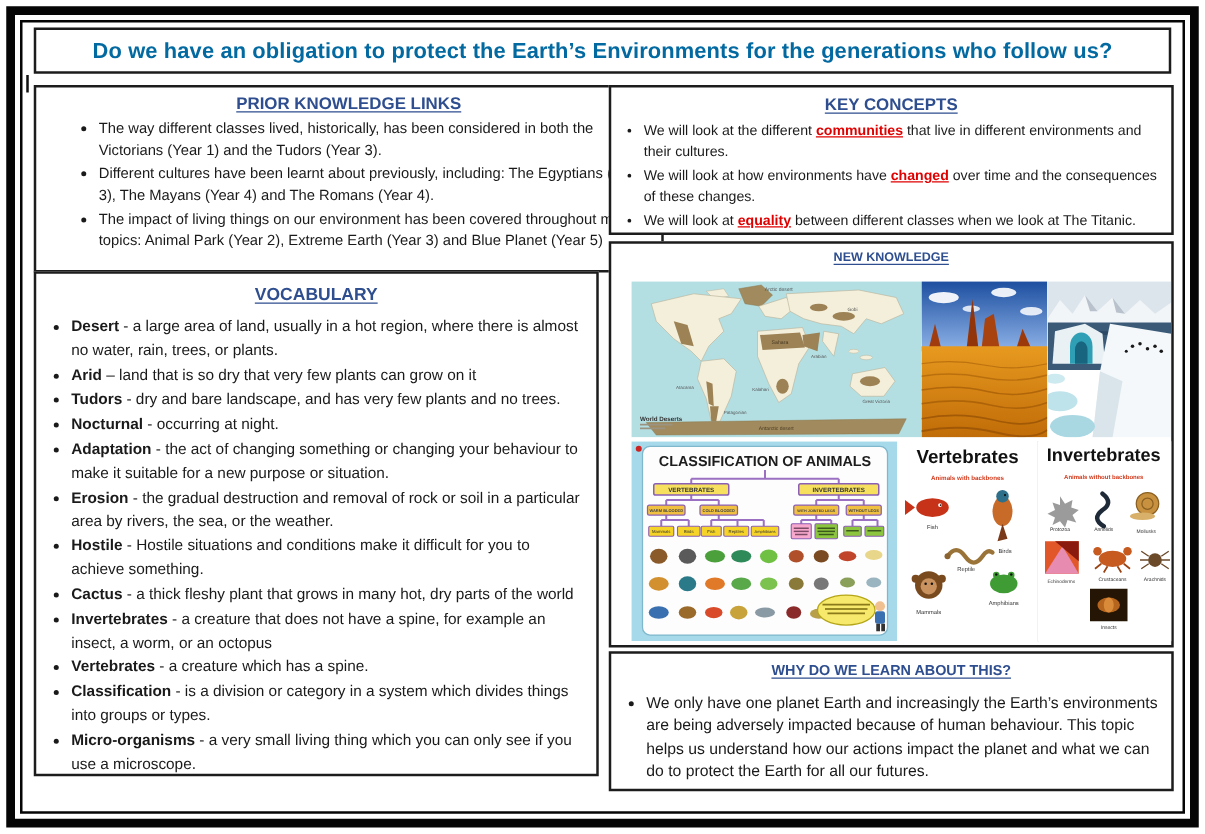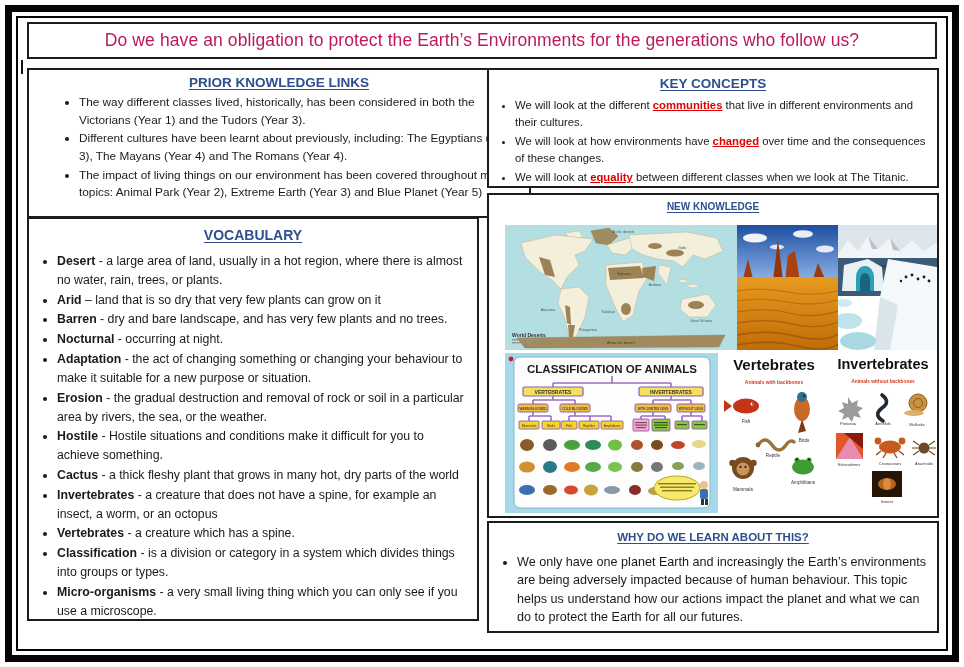--- a/index.html
+++ b/index.html
@@ -4,21 +4,21 @@
 <style>
   html,body{margin:0;padding:0;}
   body{
     width:964px;height:667px;position:relative;background:#ffffff;
     font-family:"Liberation Sans", sans-serif;color:#1a1a1a;overflow:hidden;
   }
   .frame-outer{position:absolute;left:5px;top:5px;right:5px;bottom:5px;border:7px solid #050505;}
   .frame-inner{position:absolute;left:16px;top:16px;right:16px;bottom:16px;border:2px solid #050505;}
   .box{position:absolute;background:#fff;border:2px solid #1c1c1c;box-sizing:border-box;}
   .title-box{left:27px;top:22px;width:910px;height:37px;display:flex;align-items:center;justify-content:center;}
-  .title-text{color:#be185d;font-weight:normal;font-size:17.5px;letter-spacing:.1px;}
+  .title-text{color:#0369a1;font-weight:bold;font-size:17.5px;letter-spacing:.1px;}
   .stray{position:absolute;left:21px;top:60px;width:2px;height:14px;background:#111;}
   .h-blue{color:#2e4e8f;font-weight:bold;text-decoration:underline;text-align:center;text-underline-offset:2px;}
   .box-prior{left:27px;top:68px;width:504px;height:150px;}
   .box-vocab{left:27px;top:217px;width:452px;height:404px;}
   .box-key{left:487px;top:68px;width:452px;height:120px;}
   .box-new{left:487px;top:193px;width:452px;height:325px;}
   .box-why{left:487px;top:521px;width:452px;height:112px;}
   .box-prior .h-blue{font-size:13.5px;margin-top:5px;}
   .box-vocab .h-blue{font-size:14px;margin-top:8px;}
   .box-key .h-blue{font-size:13.5px;margin-top:6px;}
@@ -63,21 +63,21 @@
     <li>Different cultures have been learnt about previously, including: The Egyptians (Year 3), The Mayans (Year 4) and The Romans (Year 4).</li>
     <li>The impact of living things on our environment has been covered throughout many topics: Animal Park (Year 2), Extreme Earth (Year 3) and Blue Planet (Year 5)</li>
   </ul>
 </div>
 
 <div class="box box-vocab">
   <div class="h-blue">VOCABULARY</div>
   <ul class="vocab-list">
     <li><b>Desert</b><span> - a large area of land, usually in a hot region, where there is almost no water, rain, trees, or plants.</span></li>
     <li><b>Arid</b><span> – land that is so dry that very few plants can grow on it</span></li>
-    <li><b>Barren</b><span> - dry and bare landscape, and has very few plants and no trees.</span></li>
+    <li><b>Tudors</b><span> - dry and bare landscape, and has very few plants and no trees.</span></li>
     <li><b>Nocturnal</b><span> - occurring at night.</span></li>
     <li><b>Adaptation</b><span> - the act of changing something or changing your behaviour to make it suitable for a new purpose or situation.</span></li>
     <li><b>Erosion</b><span> - the gradual destruction and removal of rock or soil in a particular area by rivers, the sea, or the weather.</span></li>
     <li><b>Hostile</b><span> - Hostile situations and conditions make it difficult for you to achieve something.</span></li>
     <li><b>Cactus</b><span> - a thick fleshy plant that grows in many hot, dry parts of the world</span></li>
     <li><b>Invertebrates</b><span> - a creature that does not have a spine, for example an insect, a worm, or an octopus</span></li>
     <li><b>Vertebrates</b><span> - a creature which has a spine.</span></li>
     <li><b>Classification</b><span> - is a division or category in a system which divides things into groups or types.</span></li>
     <li><b>Micro-organisms</b><span> - a very small living thing which you can only see if you use a microscope.</span></li>
   </ul>

